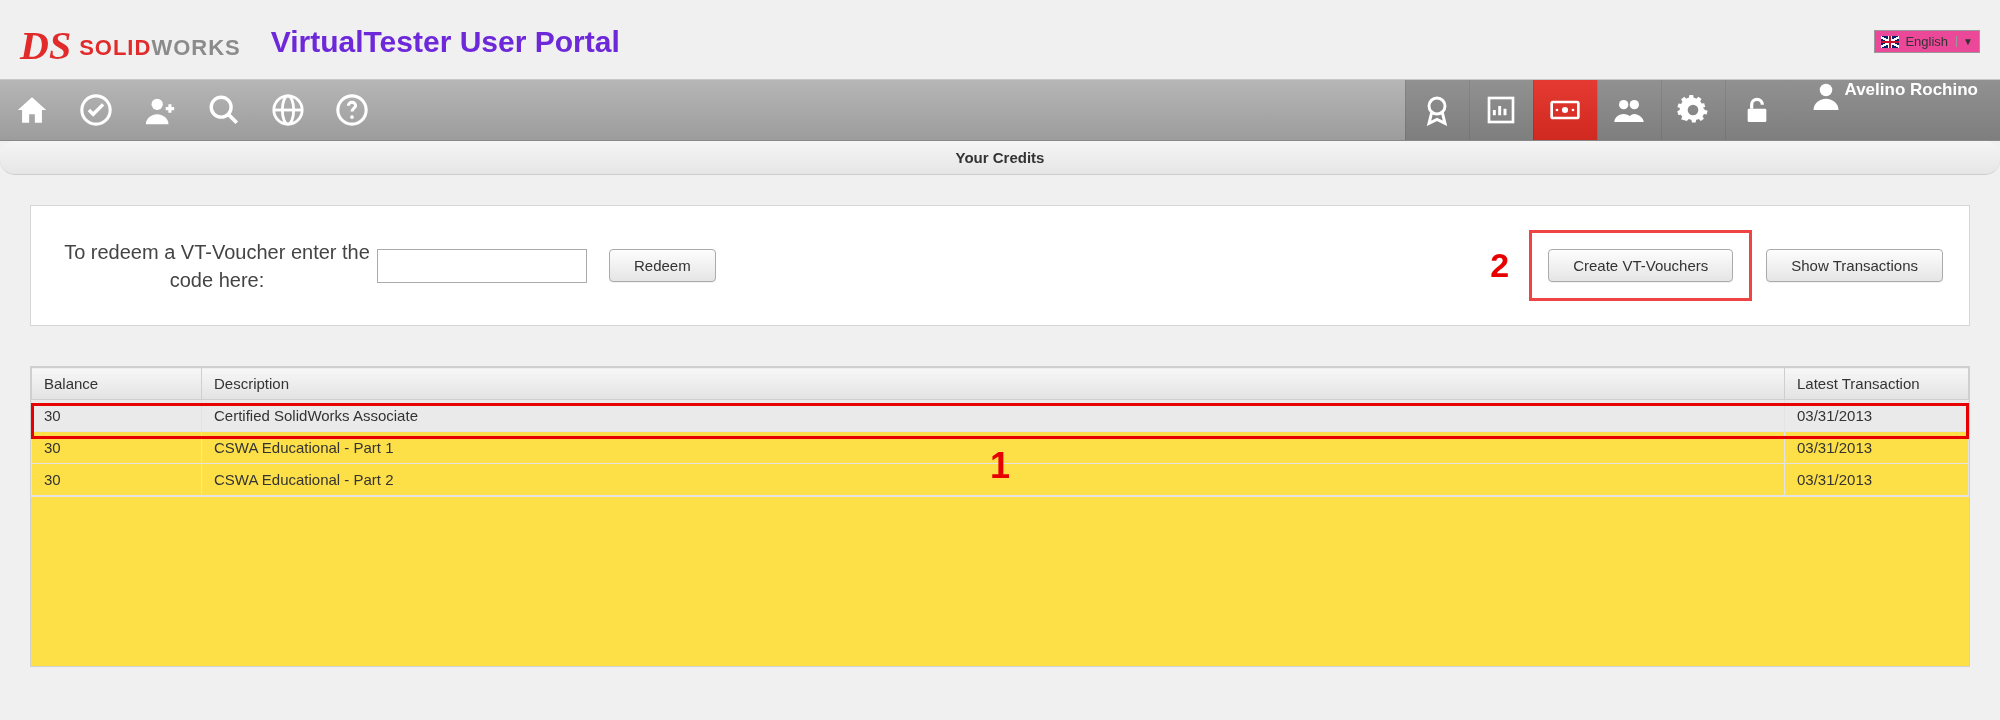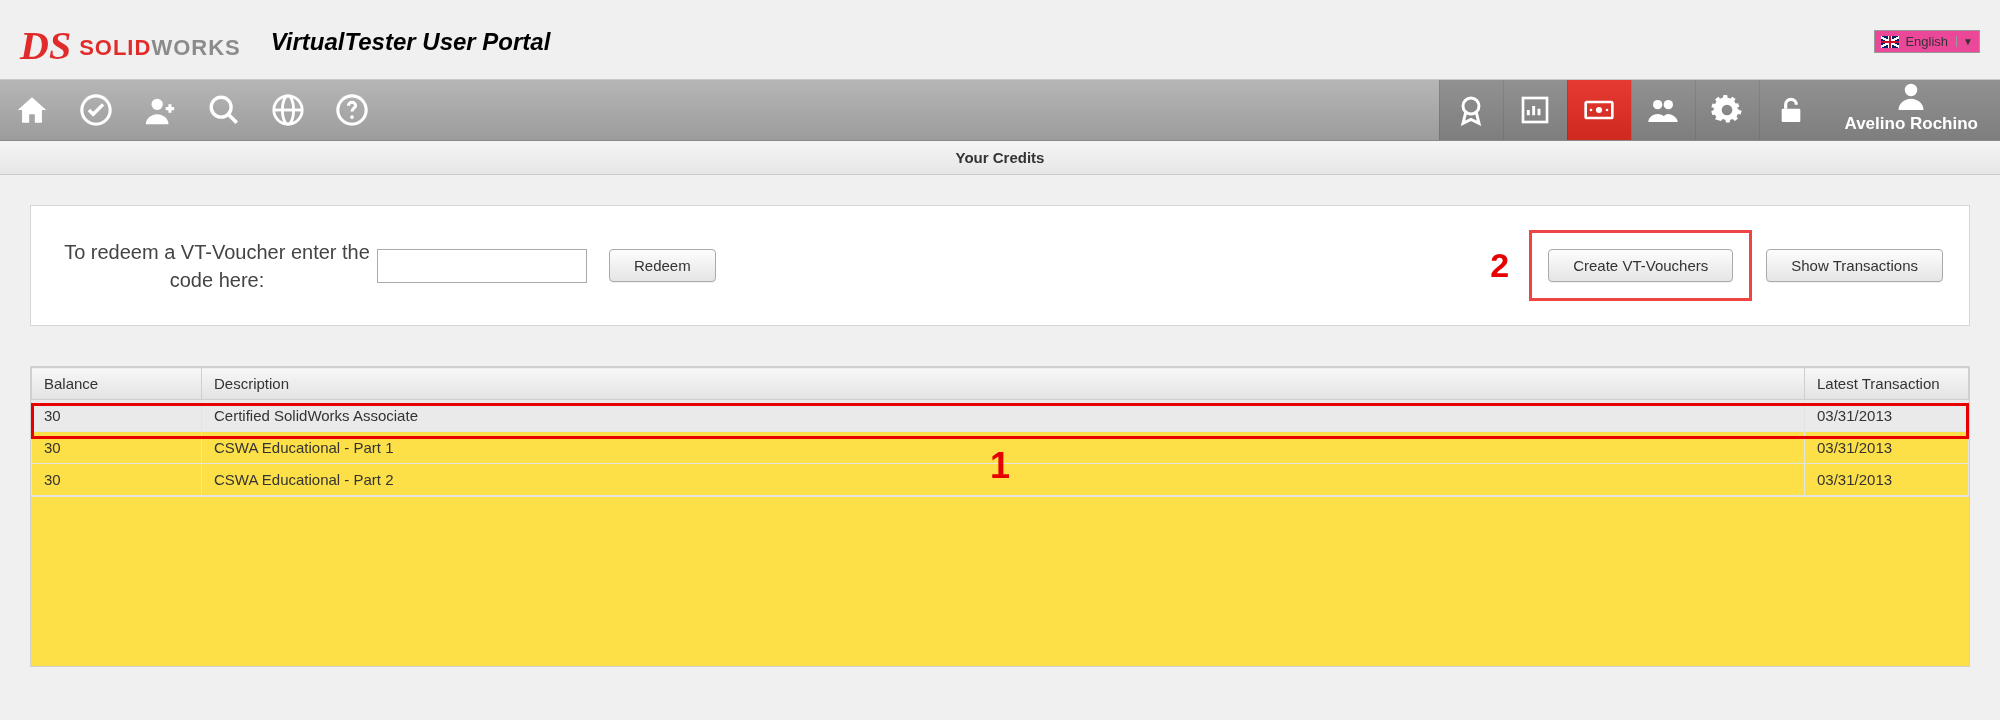--- a/index.html
+++ b/index.html
@@ -28,24 +28,23 @@
     font-weight: bold;
     font-size: 40px;
     color: #e12b2b;
     margin-right: 8px;
     position: relative;
     top: 4px;
   }
   .logo-solid { font-size: 22px; font-weight: bold; color: #e12b2b; letter-spacing: 1px; }
   .logo-works { font-size: 22px; font-weight: bold; color: #8b8b8b; letter-spacing: 1px; }
   .portal-title {
-    font-size: 24px;
+    font-size: 30px;
     font-weight: bold;
-    color: #000000;
-    font-style: italic;
+    color: #6d28d9;
   }
   .lang-picker {
     margin-left: auto;
     display: flex;
     align-items: center;
     background: #ec4899;
     border: 1px solid #999;
     padding: 3px 6px;
     font-size: 13px;
     cursor: pointer;
@@ -86,35 +85,35 @@
   .nav-spacer { flex:1; }
   .nav-item {
     display:flex; align-items:center; justify-content:center;
     width:64px; cursor:pointer; color:#fff;
   }
   .nav-right .nav-item { background: linear-gradient(#919191,#7e7e7e); border-left:1px solid rgba(0,0,0,.08);}
   .nav-item.active { background: linear-gradient(#e43a31,#d02920); }
   .nav-item svg { width:32px; height:32px; fill:#fff; }
   .nav-left .nav-item svg { width:34px; height:34px; }
   .user-block {
-    display:flex; align-items:center; gap:4px;
+    display:flex; gap:4px;
     padding: 0 22px; color:#fff; font-weight:bold; font-size:17px;
     background: linear-gradient(#919191,#7e7e7e);
     cursor:pointer;
-    flex-direction:column;
   }
   .user-block svg{width:30px;height:30px;fill:#fff;}
 
   .subheader {
     text-align:center;
     background: linear-gradient(#f5f5f5,#e6e6e6);
     border-bottom:1px solid #ccc;
     font-weight:bold;
     font-size:15px;
     padding:8px 0;
+    border-radius:15px;
   }
 
   .content { padding: 30px 30px 10px 30px; }
   .panel {
     background:#fff; border:1px solid #d6d6d6;
     padding: 24px 26px;
     display:flex; align-items:center;
   }
   .redeem-label { font-size:20px; color:#444; width:320px; line-height:1.4;text-align:center;}
   .redeem-input {
@@ -136,21 +135,21 @@
   .table-wrap { margin:30px 30px 10px 30px; background:#fde047; border:1px solid #d0d0d0; position:relative;}
   table { width:100%; border-collapse:collapse; font-size:15px;}
   thead th {
     text-align:left; font-weight:normal; color:#333;
     background: linear-gradient(#f7f7f7,#e3e3e3);
     border:1px solid #cfcfcf; padding:7px 12px;
   }
   tbody td { border:1px solid #e3e3e3; padding:7px 12px; }
   tbody tr:first-child td { background:#eaeaea; }
   .col-balance{width:170px;}
-  .col-latest{width:164px;margin-top:28px;}
+  .col-latest{width:184px;margin-top:28px;}
   .row-highlight {
     position:absolute; left:0; right:0; top:36px; height:36px;
     border:3px solid #e60000; pointer-events:none;
   }
   .annot1 {
     position:absolute; left:50%; top:78px; transform:translateX(-50%);
     font-size:36px; font-weight:900; color:#e60000;
   }
   .table-pad { height:170px; border-top:1px solid #e3e3e3;}
 </style>

